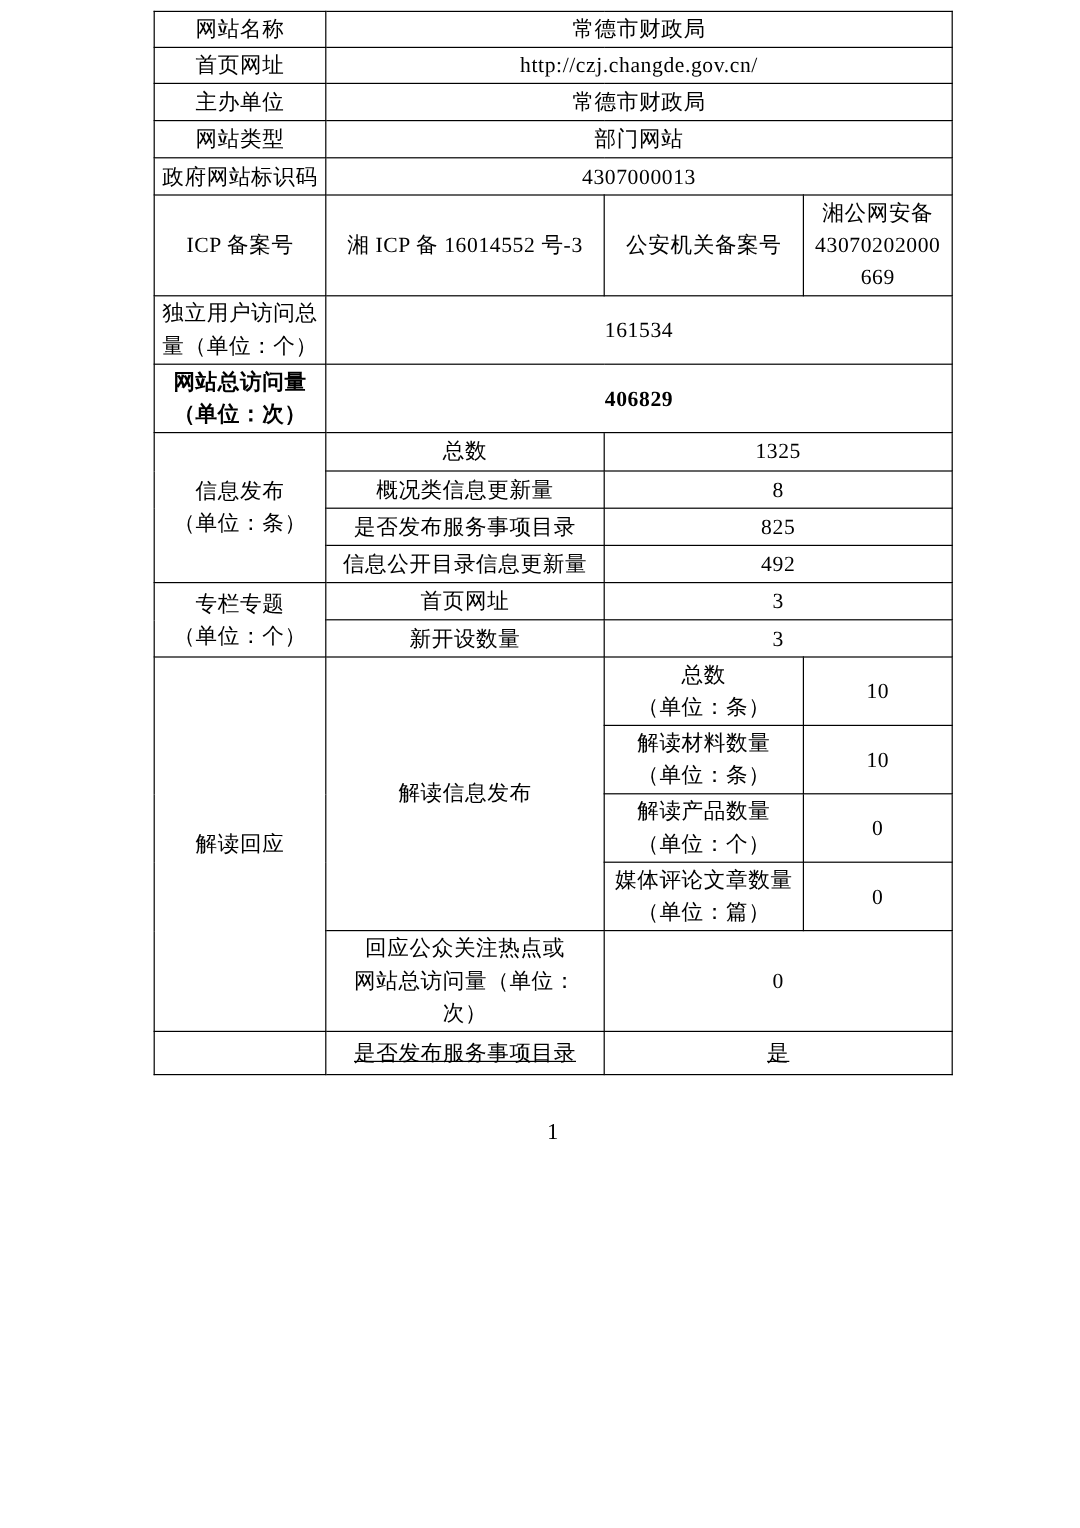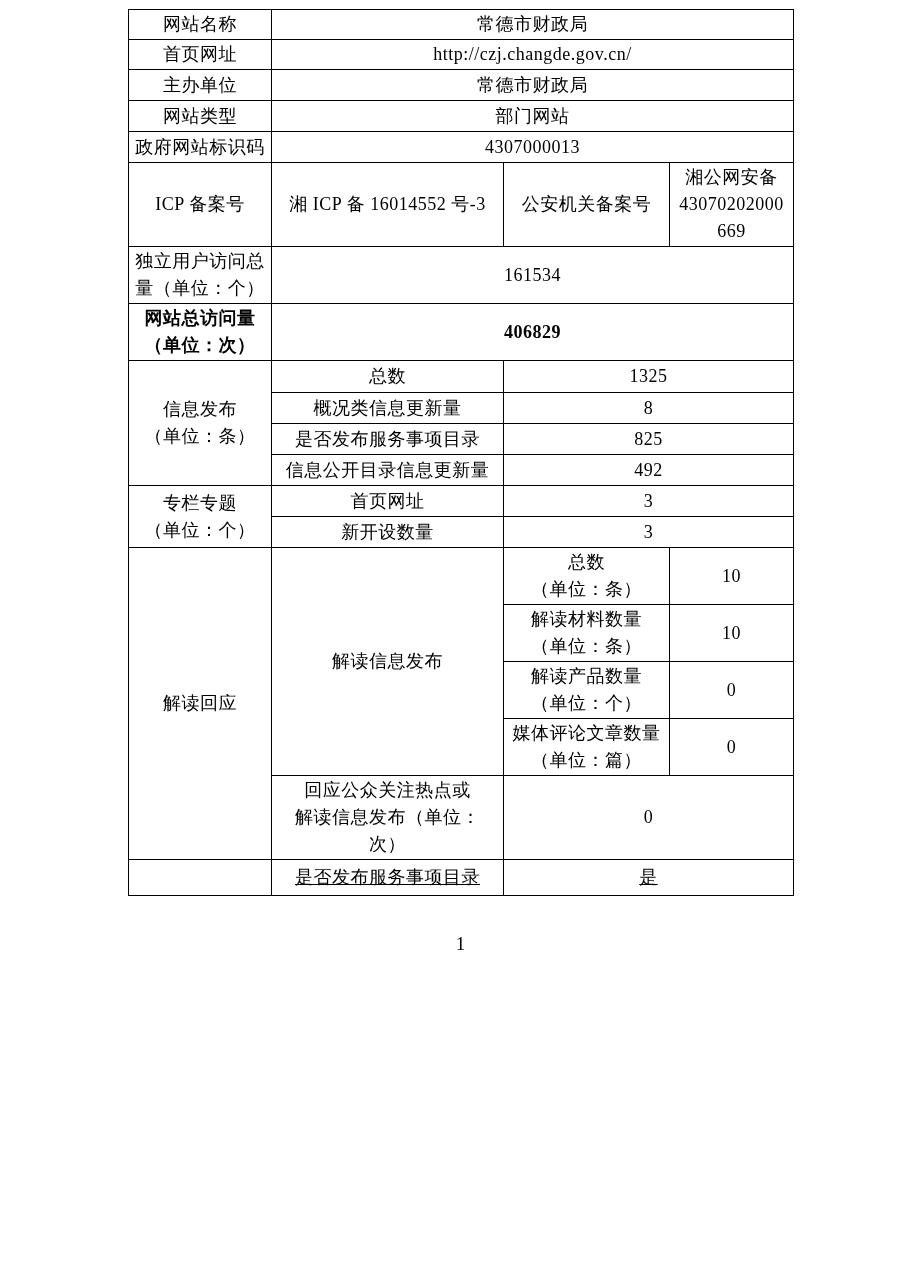--- a/index.html
+++ b/index.html
@@ -180,21 +180,21 @@
 （单位：个）</td>
         <td>0</td>
       </tr>
       <tr class="h52">
         <td>媒体评论文章数量
 （单位：篇）</td>
         <td>0</td>
       </tr>
       <tr class="h80">
         <td>回应公众关注热点或
-解读信息发布（单位：
+网站总访问量（单位：
 次）</td>
         <td colspan="2">0</td>
       </tr>
       <tr class="h36">
         <td></td>
         <td>是否发布服务事项目录</td>
         <td colspan="2">是</td>
       </tr>
     </tbody>
   </table>

